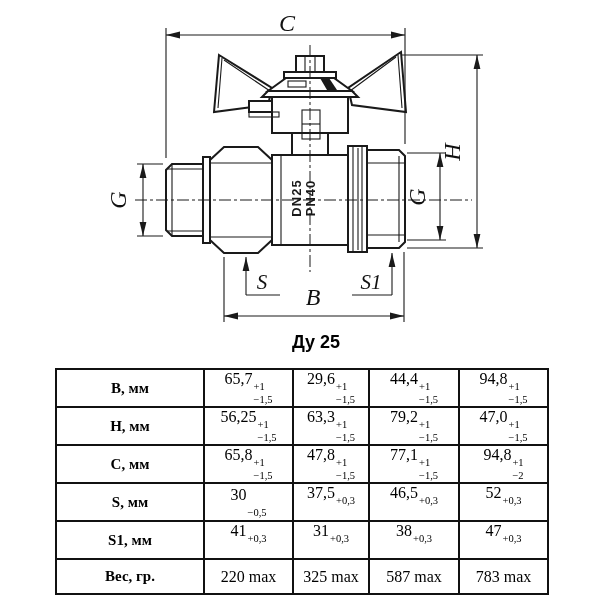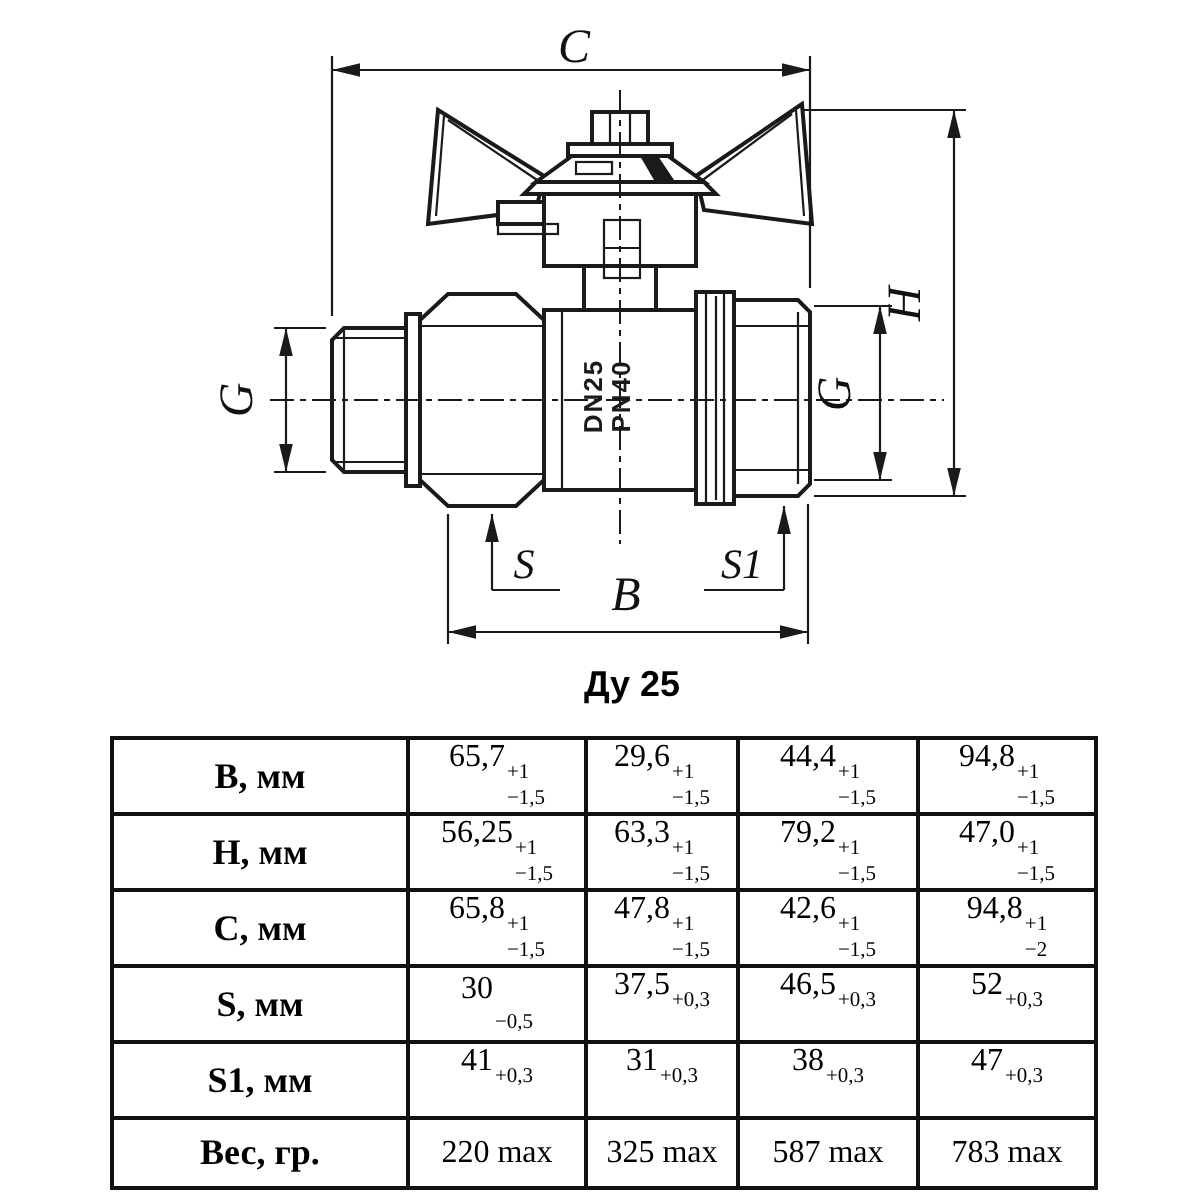--- a/index.html
+++ b/index.html
@@ -14,21 +14,21 @@
   .dimtxt{font-family:"Liberation Serif",serif;font-style:italic;font-size:24px;fill:#111;}
   .dimtxt-sm{font-family:"Liberation Serif",serif;font-style:italic;font-size:21px;fill:#111;}
   .marktxt{font-family:"Liberation Sans",sans-serif;font-weight:bold;font-size:13px;fill:#1a1a1a;letter-spacing:1px;}
   .captxt{font-family:"Liberation Sans",sans-serif;font-weight:bold;font-size:18px;fill:#000;}
   
   table.spec{border-collapse:collapse;table-layout:fixed;width:492px;margin:8px 0 0 55px;
              font-family:"Liberation Serif",serif;}
   table.spec th,table.spec td{border:2px solid #111;text-align:center;vertical-align:middle;
              padding:0;height:31px;font-size:16px;font-weight:normal;white-space:nowrap;}
   table.spec tr.hdr th{height:28px;font-size:15px;}
-  table.spec th.rowlabel{font-weight:bold;font-size:18px;}
+  table.spec th.rowlabel{font-weight:bold;font-size:15px;}
   table.spec tr:last-child th,table.spec tr:last-child td{height:33px;}
   .tol{display:inline-flex;flex-direction:column;justify-content:space-between;height:24px;
        font-size:10.5px;line-height:1;vertical-align:-6px;margin-left:1px;}
   .tol span{display:block;height:11px;text-align:left;}
 </style>
 </head>
 <body>
 
 <div class="page">
 
@@ -193,21 +193,21 @@
         <tr>
           <th class="rowlabel">C, мм</th>
           <td><span>65,8</span><span class="tol">
               <span>+1</span>
               <span>−1,5</span>
             </span></td>
           <td><span>47,8</span><span class="tol">
               <span>+1</span>
               <span>−1,5</span>
             </span></td>
-          <td><span>42,6</span><span class="tol">
+          <td><span>77,1</span><span class="tol">
               <span>+1</span>
               <span>−1,5</span>
             </span></td>
           <td><span>94,8</span><span class="tol">
               <span>+1</span>
               <span>−2</span>
             </span></td>
         </tr>
         <tr>
           <th class="rowlabel">S, мм</th>

